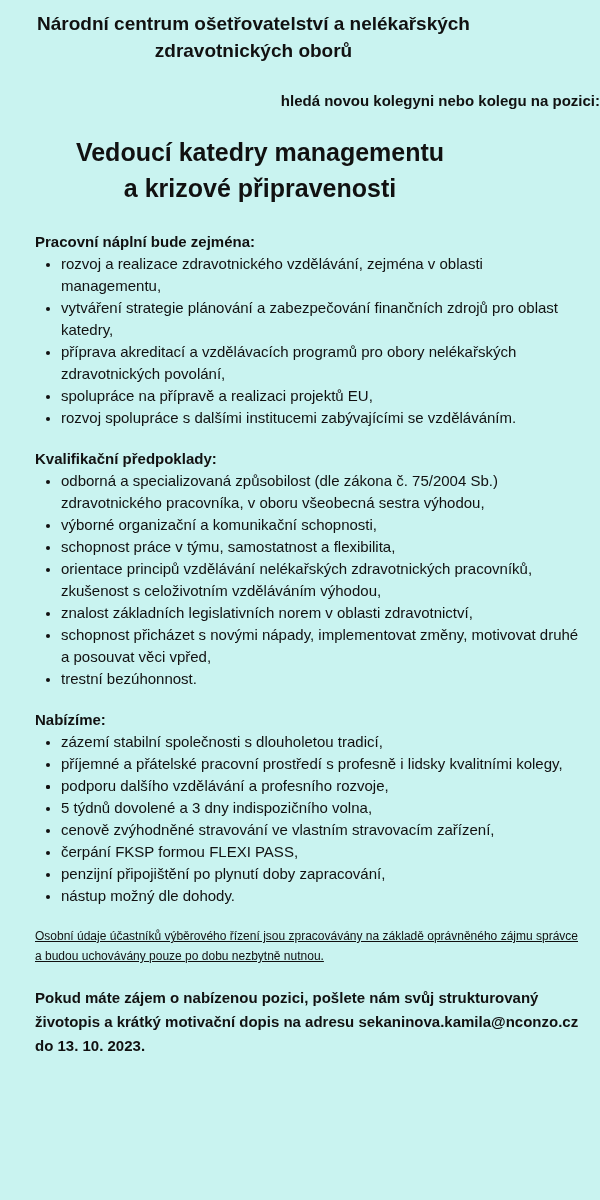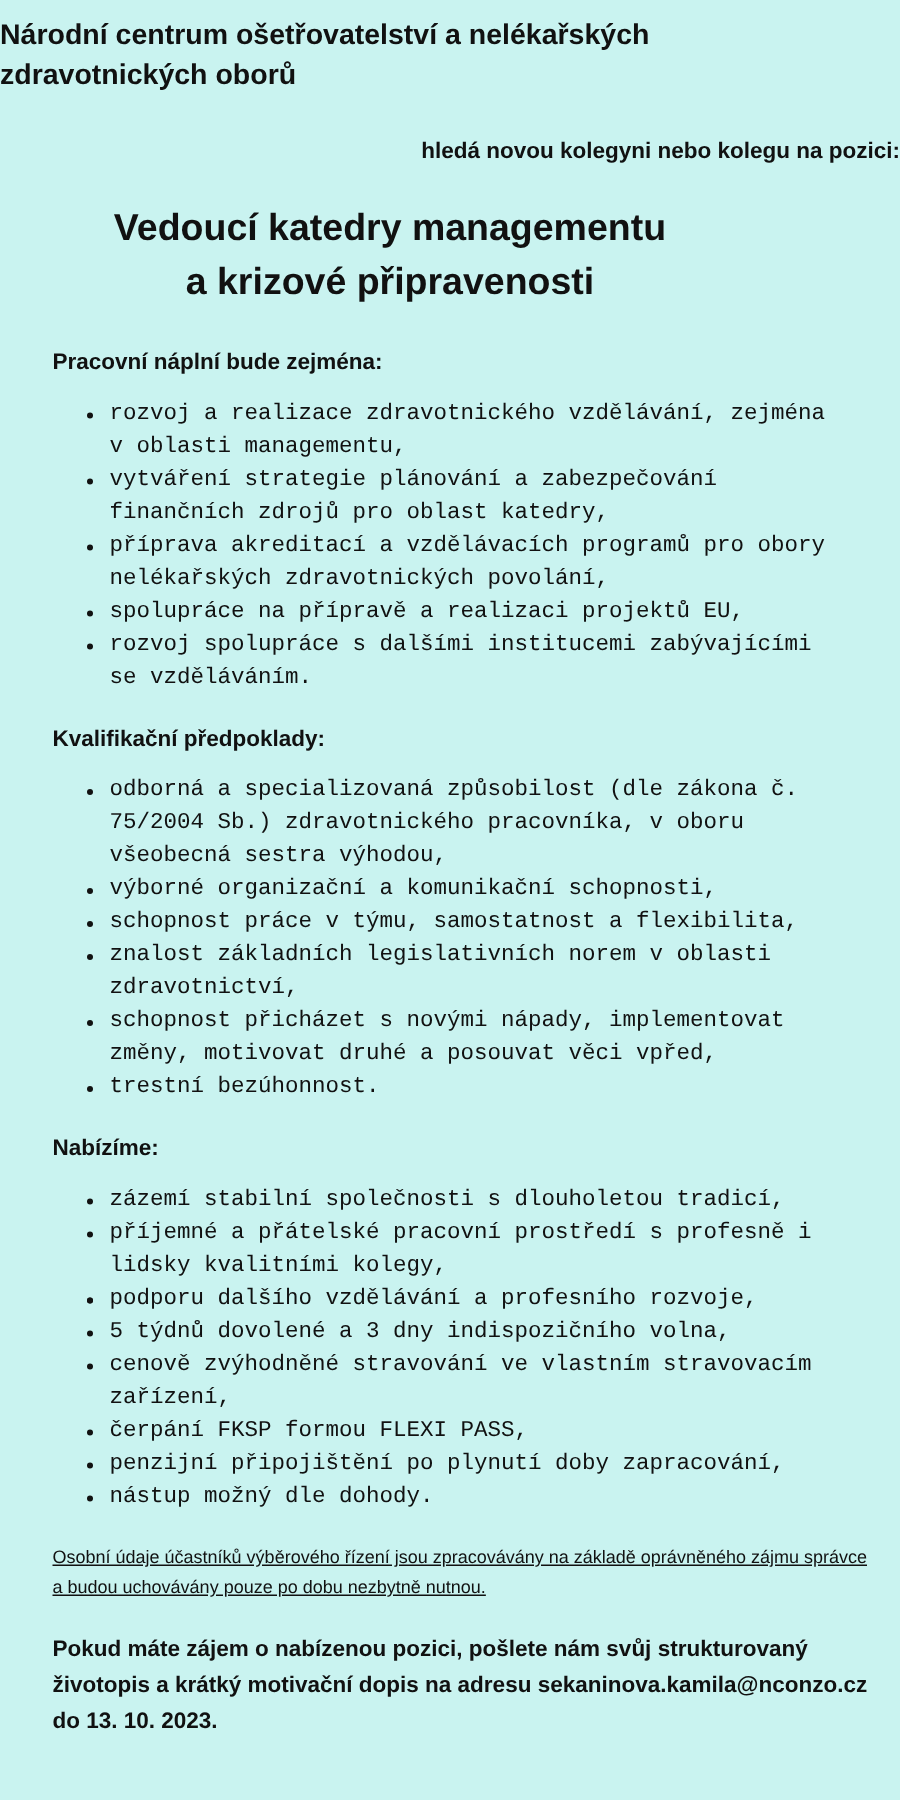--- a/index.html
+++ b/index.html
@@ -19,20 +19,21 @@
       width: 600px;
       height: 1200px;
       box-sizing: border-box;
       padding: 0 24px 0 35px;
     }
     .org-title {
       position: absolute;
       left: 0;
       top: 10px;
       width: 507px;
+      text-align: center;
       font-weight: bold;
       font-size: 19px;
       line-height: 27px;
     }
     .subtitle {
       position: absolute;
       left: 0;
       top: 91px;
       width: 600px;
       text-align: right;
@@ -60,23 +61,22 @@
       margin: 0 0 19px 0;
     }
     .section-heading {
       font-weight: bold;
       font-size: 15px;
       line-height: 22px;
       margin: 0;
     }
     ul.items {
       list-style: none;
-      margin: 12px;
+      margin: 0;
       padding: 0;
-      font-family: Liberation Mono, monospace;
     }
     ul.items li {
       position: relative;
       padding-left: 26px;
       font-size: 15px;
       line-height: 22px;
     }
     ul.items li .bullet {
       position: absolute;
       left: 11px;
@@ -125,20 +125,21 @@
         <li><span class="bullet"></span><span>rozvoj spolupráce s dalšími institucemi zabývajícími se vzděláváním.</span></li>
       </ul>
     </div>
 
     <div class="section">
       <p class="section-heading">Kvalifikační předpoklady:</p>
       <ul class="items">
         <li><span class="bullet"></span><span>odborná a specializovaná způsobilost (dle zákona č. 75/2004 Sb.) zdravotnického pracovníka, v oboru všeobecná sestra výhodou,</span></li>
         <li><span class="bullet"></span><span>výborné organizační a komunikační schopnosti,</span></li>
         <li><span class="bullet"></span><span>schopnost práce v týmu, samostatnost a flexibilita,</span></li>
+        <li><span class="bullet"></span><span>orientace principů vzdělávání nelékařských zdravotnických pracovníků, zkušenost s celoživotním vzděláváním výhodou,</span></li>
         <li><span class="bullet"></span><span>znalost základních legislativních norem v oblasti zdravotnictví,</span></li>
         <li><span class="bullet"></span><span>schopnost přicházet s novými nápady, implementovat změny, motivovat druhé a posouvat věci vpřed,</span></li>
         <li><span class="bullet"></span><span>trestní bezúhonnost.</span></li>
       </ul>
     </div>
 
     <div class="section">
       <p class="section-heading">Nabízíme:</p>
       <ul class="items">
         <li><span class="bullet"></span><span>zázemí stabilní společnosti s dlouholetou tradicí,</span></li>

